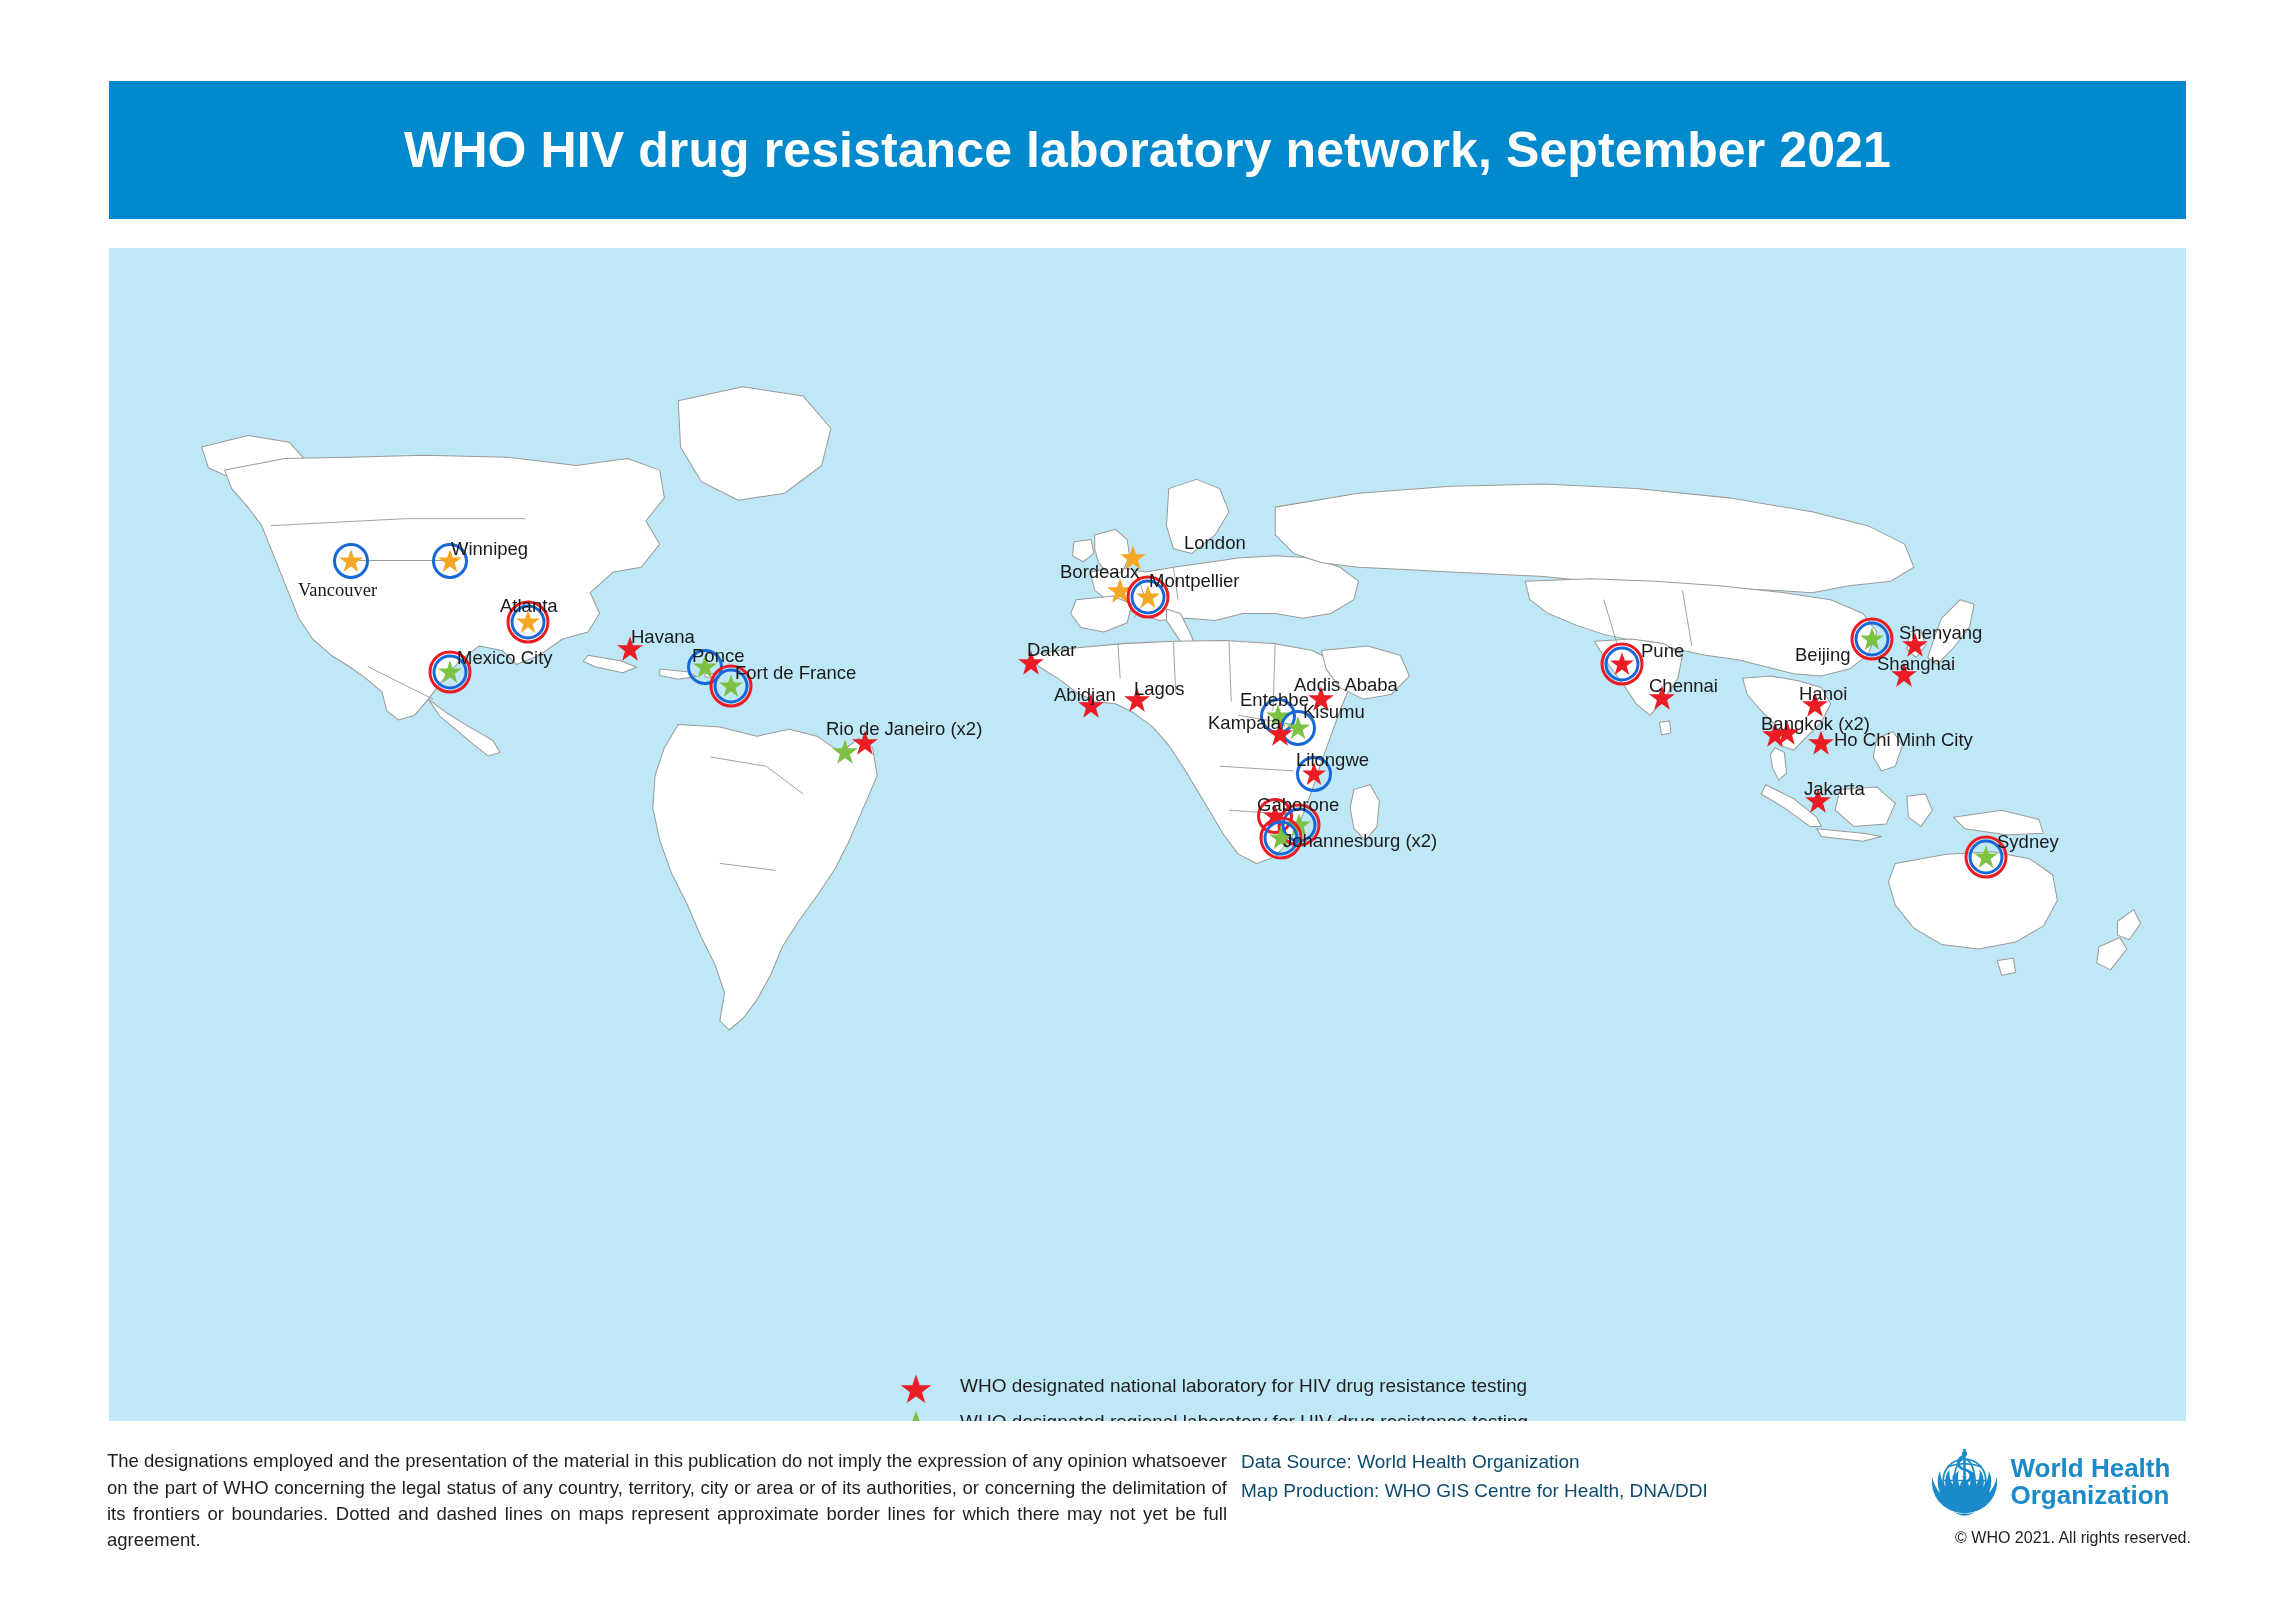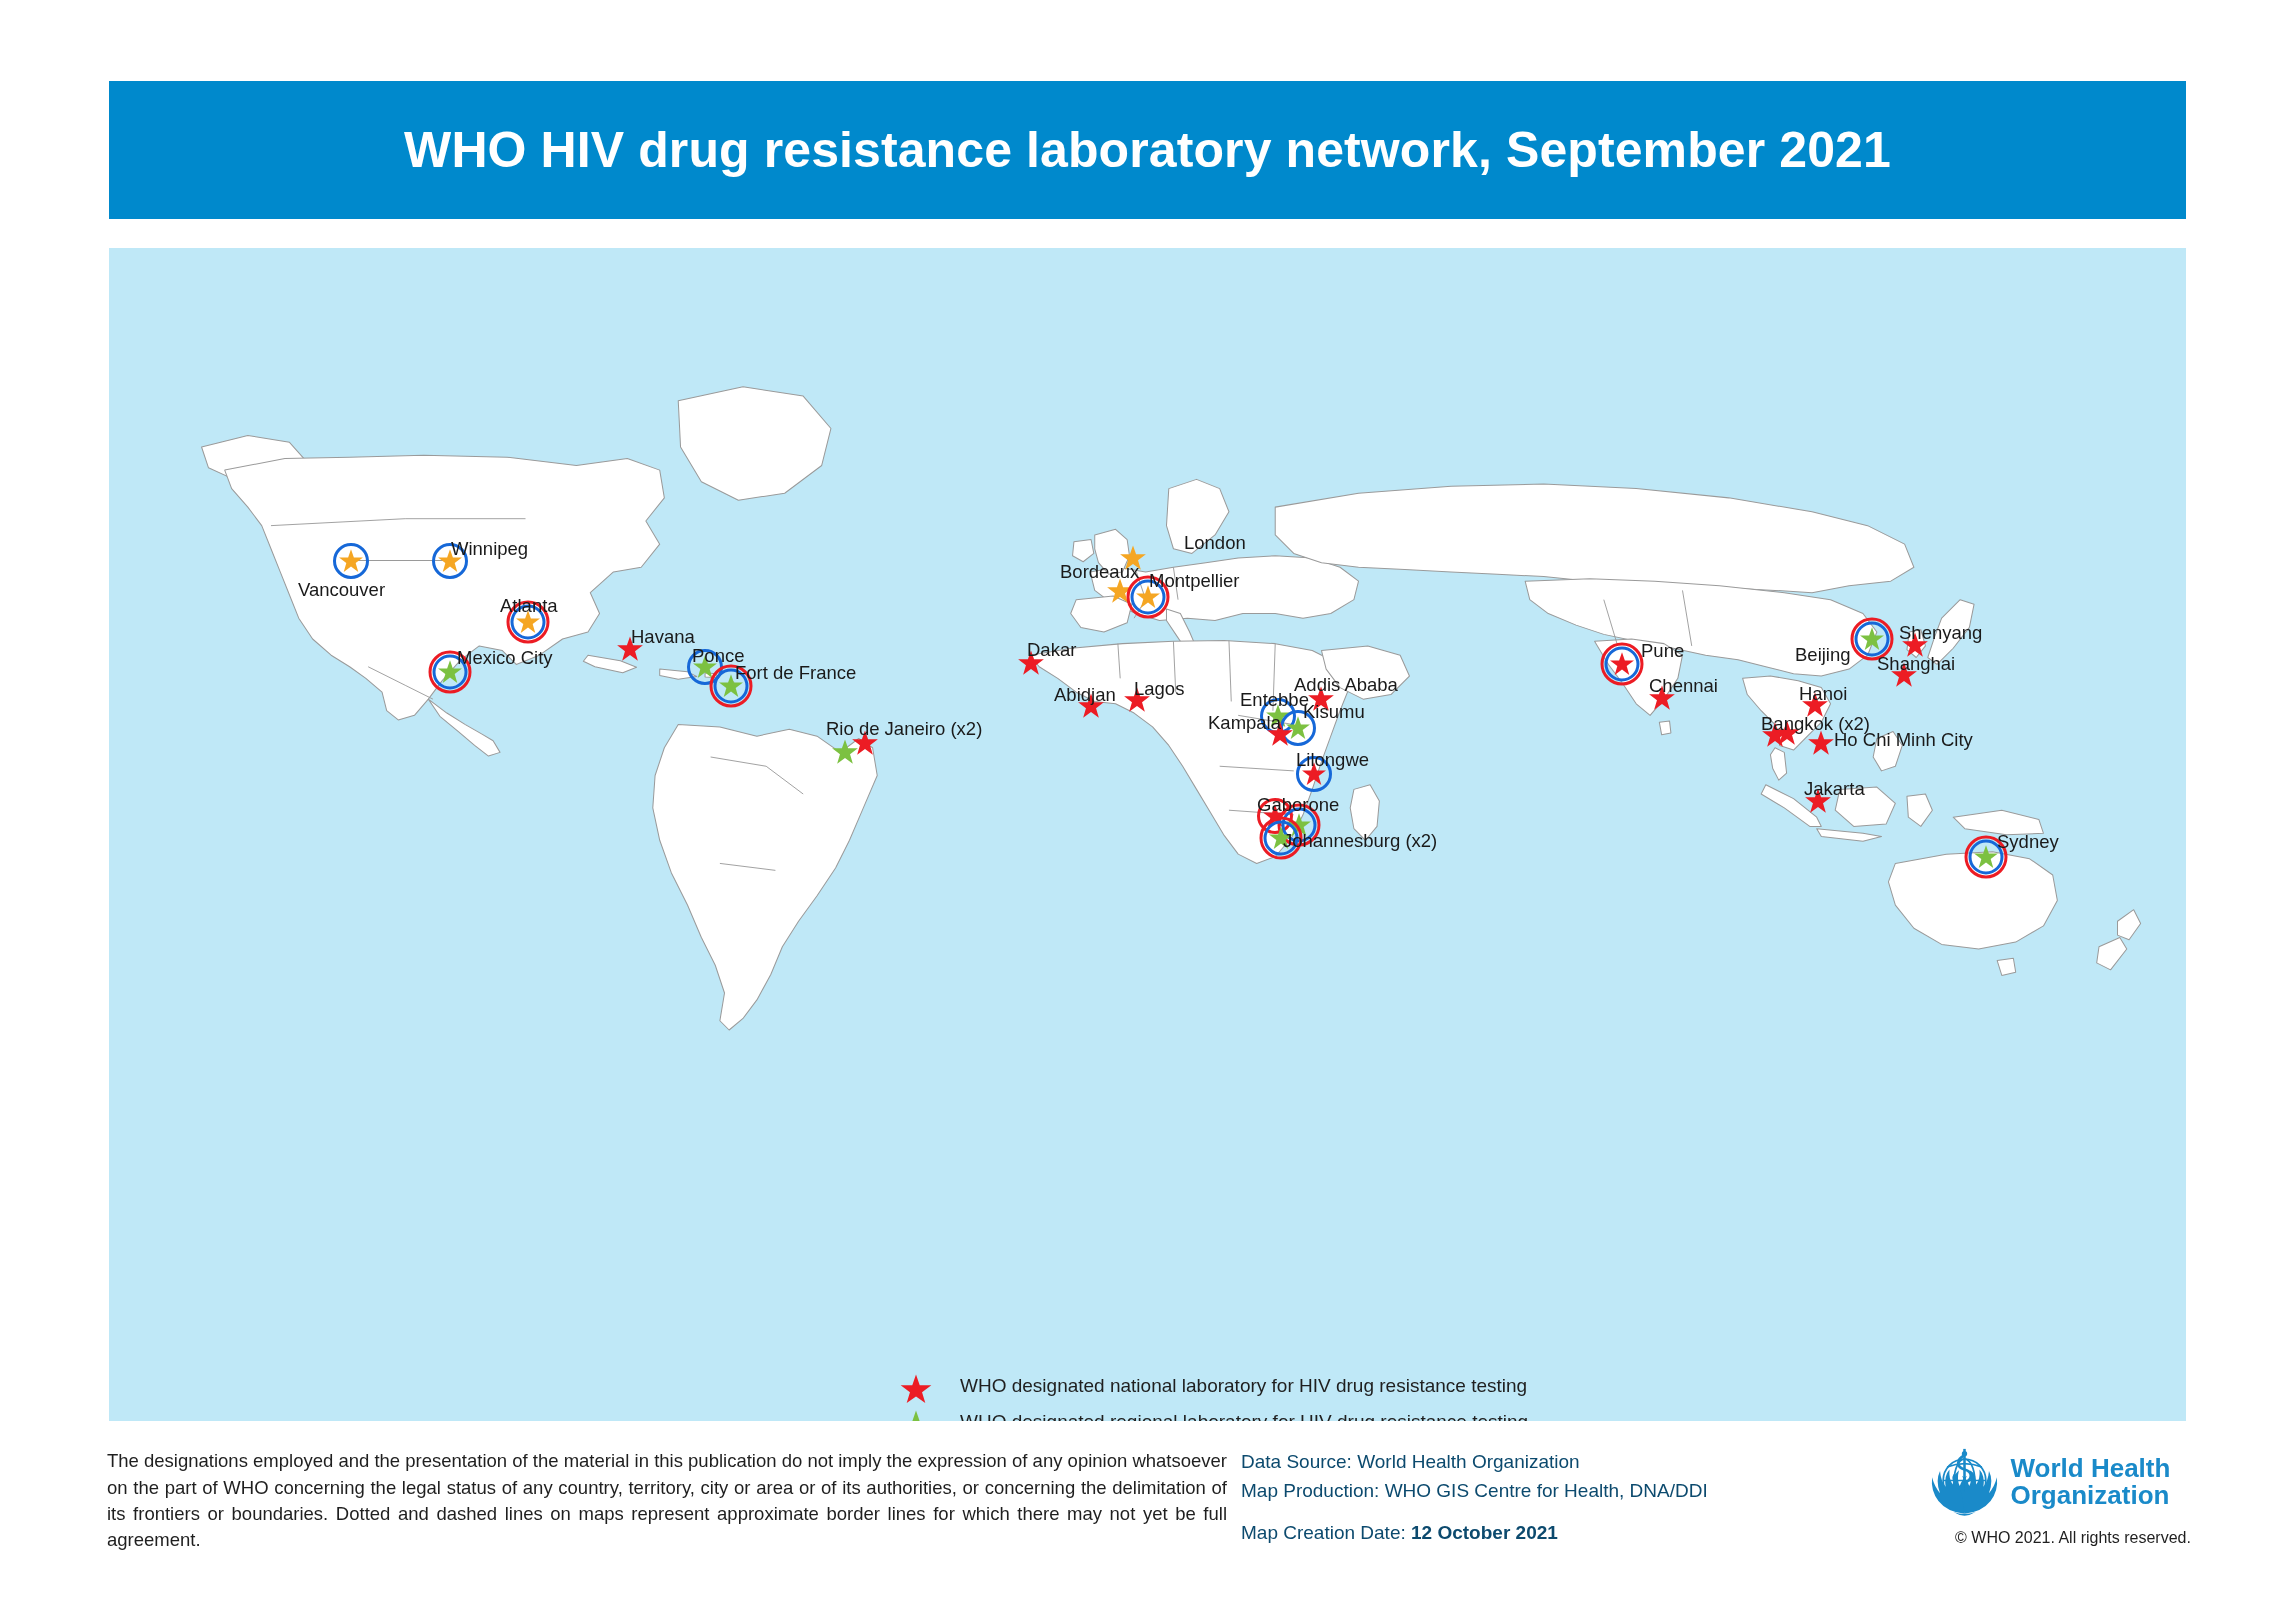--- a/index.html
+++ b/index.html
@@ -463,21 +463,21 @@
       </div>
       <div class="marker" style="left: 1877px; top: 609px;">
         <div class="ring ring-red" style="width: 43px; height: 43px;"></div>
         <div class="ring ring-blue" style="width: 35px; height: 35px;"></div>
         <svg class="star" width="26" height="26" viewBox="0 0 100 100">
           <polygon points="50,5 61,37 96,37 68,58 78,92 50,71 22,92 32,58 4,37 39,37" fill="#7cc141"></polygon>
         </svg>
       </div>
     </div>
   <div id="labels-layer">
-      <div class="city-label" style="left: 189px; top: 333px;">Vancouver</div>
+      <div class="city-label" style="left: 189px; top: 333px; font-family: Liberation Serif, serif;">Vancouver</div>
       <div class="city-label" style="left: 342px; top: 292px;">Winnipeg</div>
       <div class="city-label" style="left: 391px; top: 349px;">Atlanta</div>
       <div class="city-label" style="left: 522px; top: 380px;">Havana</div>
       <div class="city-label" style="left: 348px; top: 401px;">Mexico City</div>
       <div class="city-label" style="left: 583px; top: 399px; text-align: center;">Ponce</div>
       <div class="city-label" style="left: 626px; top: 416px;">Fort de France</div>
       <div class="city-label" style="left: 717px; top: 472px;">Rio de Janeiro (x2)</div>
       <div class="city-label" style="left: 1075px; top: 286px;">London</div>
       <div class="city-label" style="left: 951px; top: 315px;">Bordeaux</div>
       <div class="city-label" style="left: 1040px; top: 324px;">Montpellier</div>
@@ -523,21 +523,20 @@
 
   </div>
 </div>
 
 <div id="footer">
   <div id="disclaimer">The designations employed and the presentation of the material in this publication do not imply the expression of any opinion whatsoever on the part of WHO concerning the legal status of any country, territory, city or area or of its authorities, or concerning the delimitation of its frontiers or boundaries. Dotted and dashed lines on maps represent approximate border lines for which there may not yet be full agreement.</div>
 
   <div id="source-block">
     <div>Data Source: World Health Organization</div>
     <div>Map Production: WHO GIS Centre for Health, DNA/DDI</div>
-    <div id="creation-line"><span>Map Creation Date: </span><span id="creation-date">12 October 2021</span></div>
   </div>
 
   <div id="who-logo-block">
     <div id="logo-row">
       <span id="logo-emblem">
         <svg width="79" height="79" viewBox="0 0 100 100">
           <g fill="none" stroke="#1a8ac9" stroke-width="2.2">
             <circle cx="50" cy="50" r="27"></circle>
             <ellipse cx="50" cy="50" rx="13" ry="27"></ellipse>
             <line x1="23" y1="50" x2="77" y2="50"></line>

